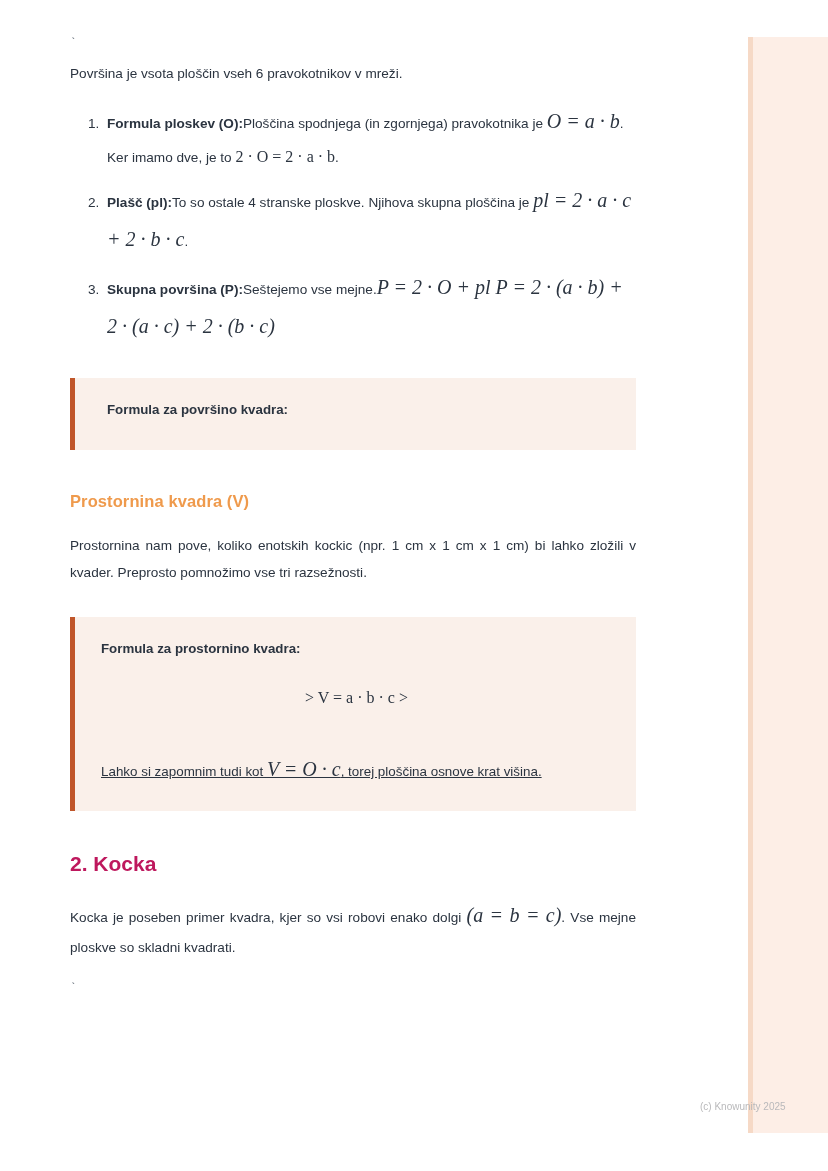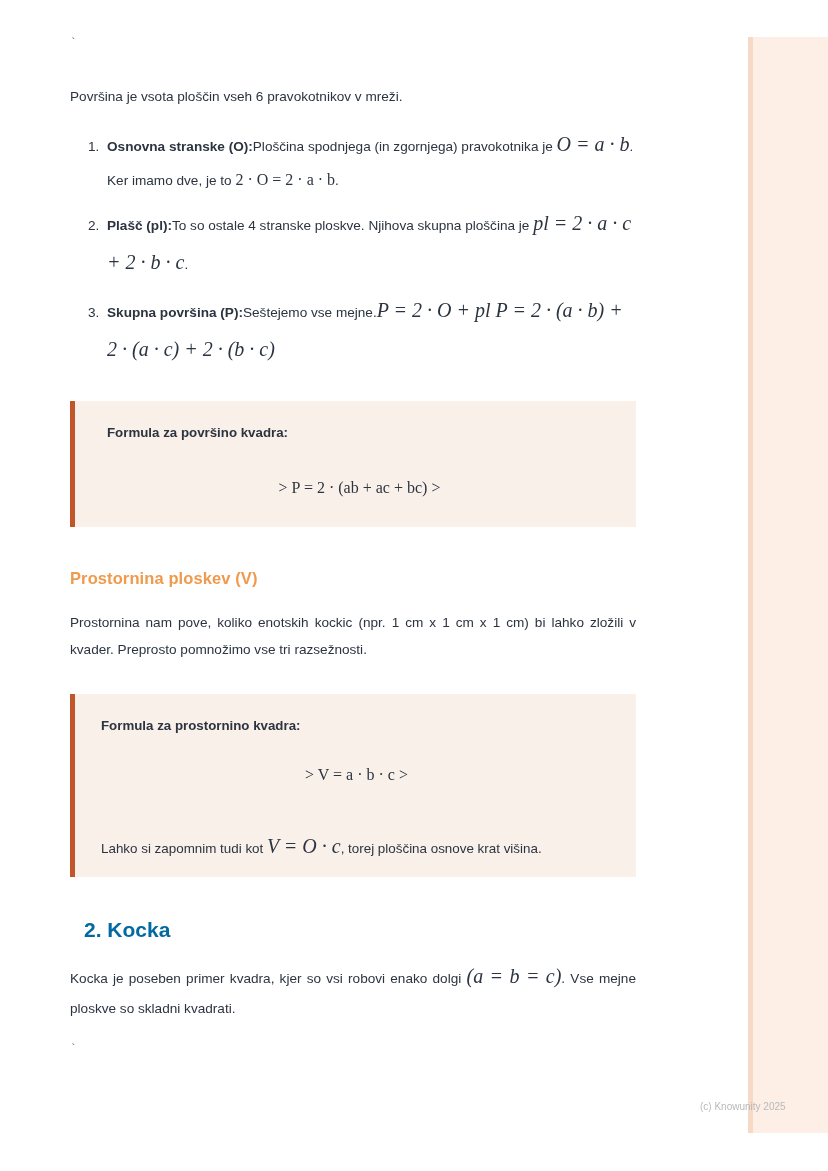--- a/index.html
+++ b/index.html
@@ -53,24 +53,24 @@
 
   h2.section-heading {
     color: #ef9a4c;
     font-size: 16.5px;
     font-weight: bold;
     margin: 0;
     line-height: 1.2;
     letter-spacing: 0.1px;
   }
   h2.big-heading {
-    color: #0369a1;
+    color: #be185d;
     font-size: 21px;
     font-weight: bold;
-    margin: 14px;
+    margin: 0;
     line-height: 1.2;
   }
 
   p.body-text {
     font-size: 13.6px;
     line-height: 1.95;
     margin: 0;
     color: #2b3440;
   }
   p.justified {
@@ -121,26 +121,27 @@
     font-size: 16px;
     color: #2b3440;
     margin: 0;
     white-space: nowrap;
   }
   .callout-note {
     font-size: 13.4px;
     color: #2b3440;
     margin: 0;
     line-height: 1.8;
+    text-decoration: underline;
   }
 
   .callout-1 { padding: 22px 24px 30px 26px; }
   .callout-1 .callout-formula { margin-top: 36px; }
 
-  .callout-2 { padding: 22px 24px 13px 26px; }
+  .callout-2 { padding: 22px 24px 24px 26px; }
   .callout-2 .callout-formula { margin-top: 30px; }
   .callout-2 .callout-note { margin-top: 44px; }
 
   
   .footer-credit {
     position: absolute;
     left: 700px;
     top: 1101px;
     font-size: 10px;
     color: #b9b9bb;
@@ -151,44 +152,43 @@
 <body>
 
 <div class="right-strip"></div>
 <div class="right-strip-edge"></div>
 
 <div class="page">
 
   <div class="tick-mark tick-top">`</div>
 
 
-  <p class="body-text" style="margin-top:35px;">Površina je vsota ploščin vseh 6 pravokotnikov v mreži.</p>
+  <p class="body-text" style="margin-top:12px;">Površina je vsota ploščin vseh 6 pravokotnikov v mreži.</p>
 
   <ol class="steps" style="margin-top:14px;">
-    <li><b>Osnovna stranske (O):</b><span>Ploščina spodnjega (in zgornjega) pravokotnika je </span><span class="m">O = a · b</span><span>. Ker imamo dve, je to </span><span class="mr">2 · O = 2 · a · b</span><span>.</span></li>
+    <li><b>Formula ploskev (O):</b><span>Ploščina spodnjega (in zgornjega) pravokotnika je </span><span class="m">O = a · b</span><span>. Ker imamo dve, je to </span><span class="mr">2 · O = 2 · a · b</span><span>.</span></li>
     <li><b>Plašč (pl):</b><span>To so ostale 4 stranske ploskve. Njihova skupna ploščina je </span><span class="m">pl = 2 · a · c + 2 · b · c</span><span>.</span></li>
     <li><b>Skupna površina (P):</b><span>Seštejemo vse mejne.</span><span class="m">P = 2 · O + pl P = 2 · (a · b) + 2 · (a · c) + 2 · (b · c)</span><span></span></li>
   </ol>
 
   <div class="callout callout-1" style="margin-top:32px;padding-left:32px;">
     <p class="callout-title">Formula za površino kvadra:</p>
-    <p class="callout-formula">&gt; P = 2 · (ab + ac + bc) &gt;</p>
   </div>
 
-  <h2 class="section-heading" style="margin-top:42px;">Prostornina ploskev (V)</h2>
+  <h2 class="section-heading" style="margin-top:42px;">Prostornina kvadra (V)</h2>
 
   <p class="body-text justified" style="margin-top:22px;">Prostornina nam pove, koliko enotskih kockic (npr. 1 cm x 1 cm x 1 cm) bi lahko zložili v kvader. Preprosto pomnožimo vse tri razsežnosti.</p>
 
   <div class="callout callout-2" style="margin-top:31px;">
     <p class="callout-title">Formula za prostornino kvadra:</p>
     <p class="callout-formula">&gt; V = a · b · c &gt;</p>
     <p class="callout-note"><span>Lahko si zapomnim tudi kot </span><span class="m">V = O · c</span><span>, torej ploščina osnove krat višina.</span></p>
   </div>
 
   <h2 class="big-heading" style="margin-top:40px;">2. Kocka</h2>
 
-  <p class="body-text justified" style="margin-top:12px;"><span>Kocka je poseben primer kvadra, kjer so vsi robovi enako dolgi </span><span class="m">(a = b = c)</span><span>. Vse mejne ploskve so skladni kvadrati.</span></p>
+  <p class="body-text justified" style="margin-top:19px;"><span>Kocka je poseben primer kvadra, kjer so vsi robovi enako dolgi </span><span class="m">(a = b = c)</span><span>. Vse mejne ploskve so skladni kvadrati.</span></p>
 
   <div class="tick-mark tick-bottom">`</div>
 
 </div>
 
 <div class="footer-credit">(c) Knowunity 2025</div>
 
 </body></html>

